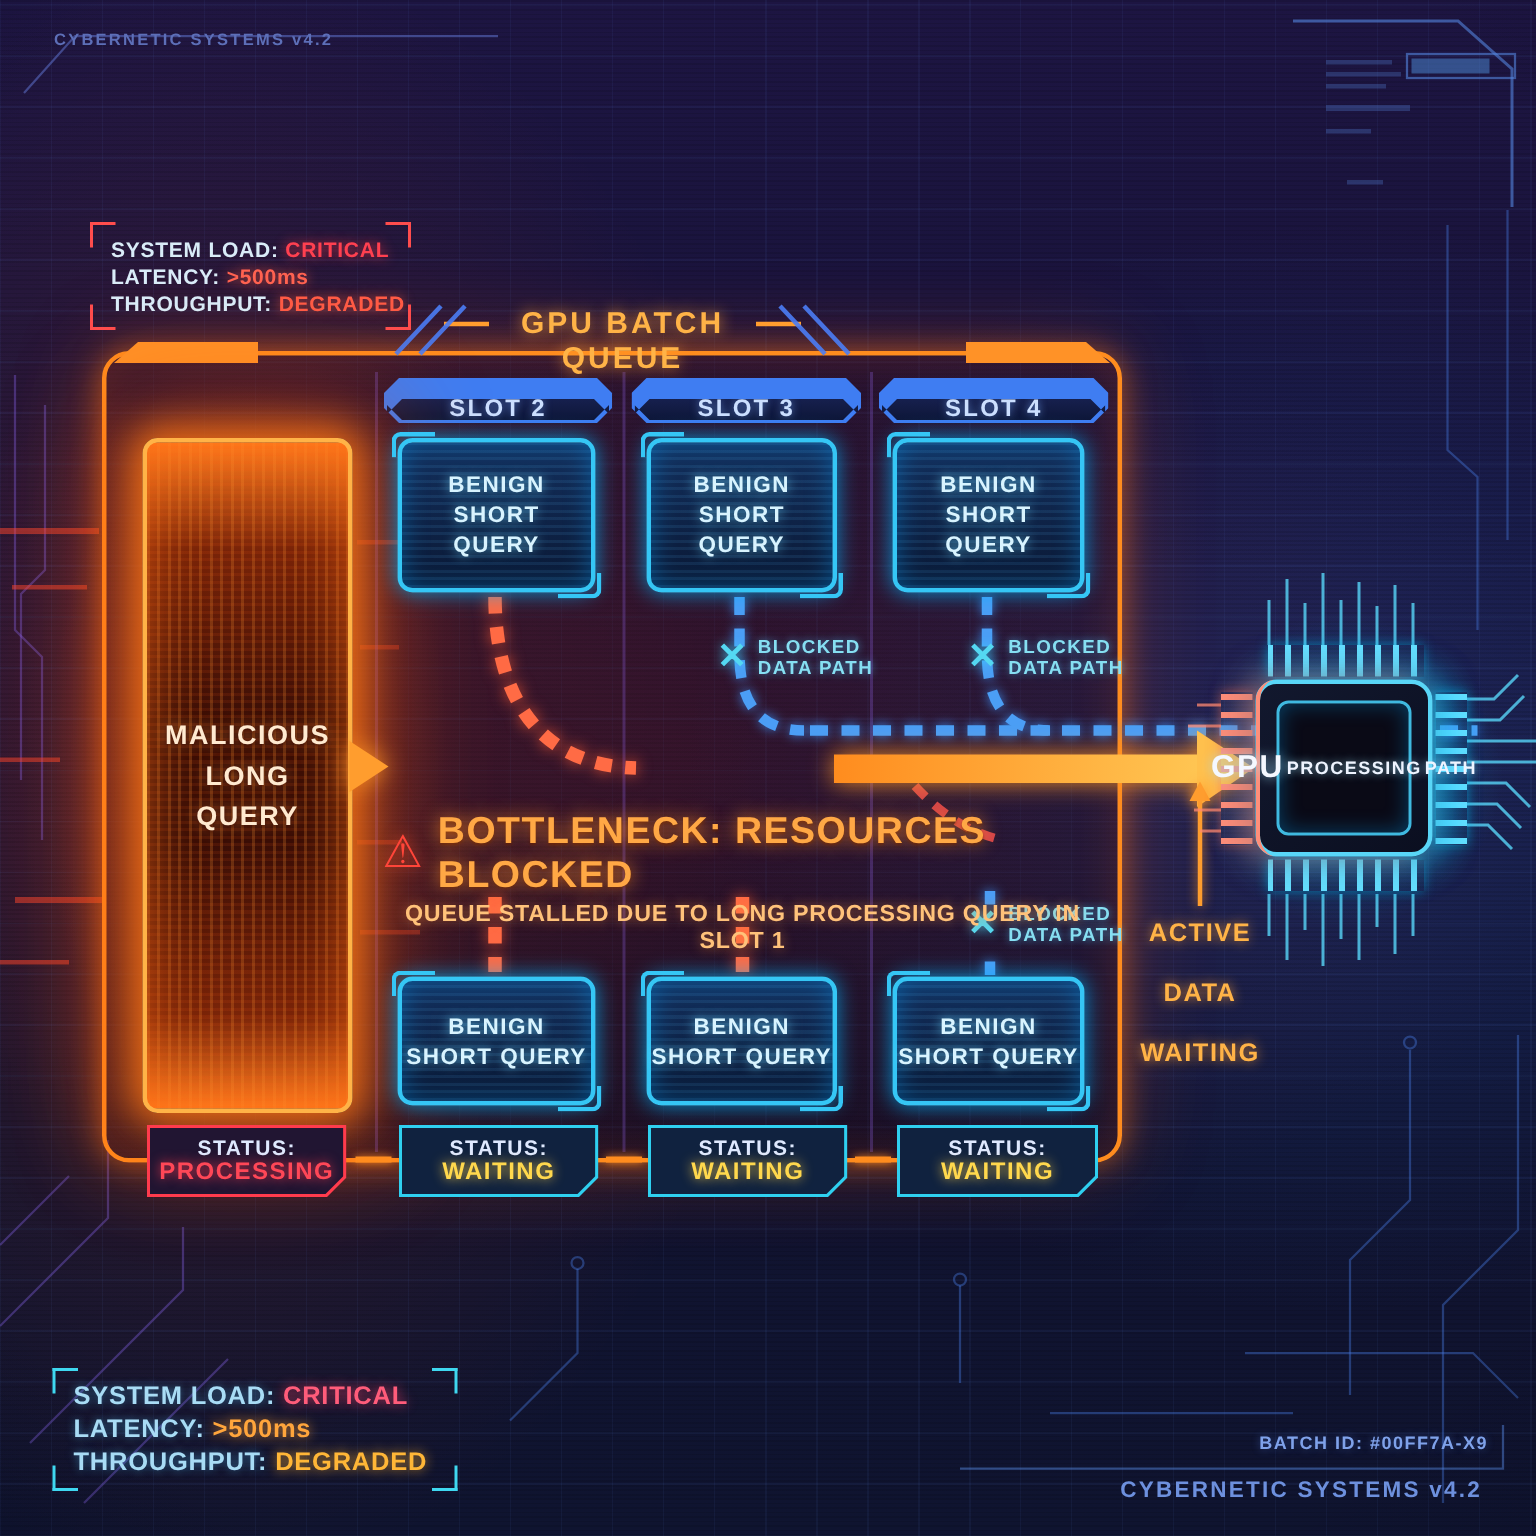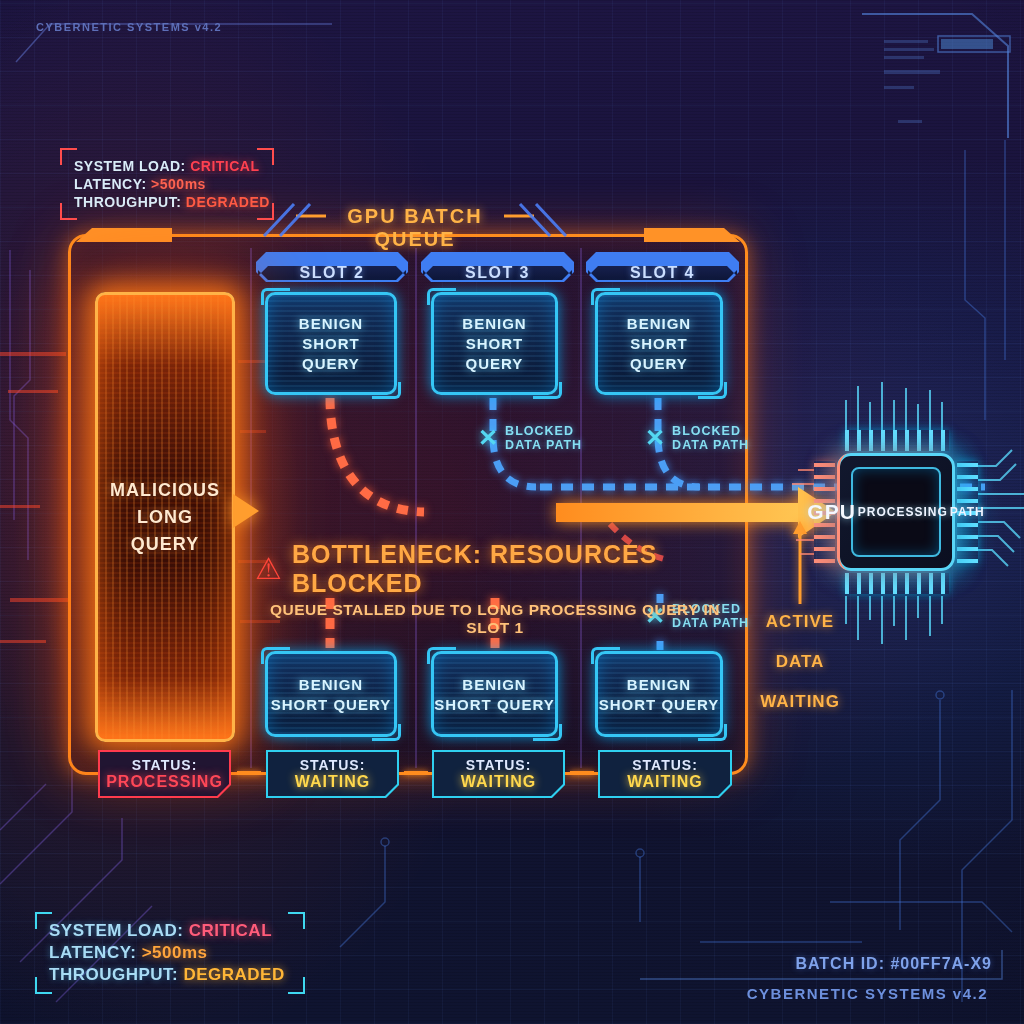--- a/index.html
+++ b/index.html
@@ -148,21 +148,21 @@
     box-shadow:-8px 0 22px rgba(255,90,60,.5),8px 0 22px rgba(0,200,255,.55),0 0 30px rgba(0,180,255,.35);}
   .chip::before{content:"";position:absolute;inset:-3px;border-radius:14px;border-left:3px solid #ff8f7a;
     -webkit-mask:linear-gradient(90deg,#000 14%,transparent 30%);mask:linear-gradient(90deg,#000 14%,transparent 30%);}
   .chip-in{position:absolute;inset:11px;border:2px solid #3fb9e0;border-radius:8px;background:#0a0a16;
     box-shadow:inset 0 0 14px rgba(0,170,255,.35);
     display:flex;flex-direction:row;align-items:center;justify-content:center;gap:2px;}
   .chip-in .g0{color:#f4f8ff;font-size:21px;font-weight:bold;letter-spacing:1px;text-shadow:0 0 8px rgba(160,230,255,.8);}
   .chip-in .g1,.chip-in .g2{color:#eef4ff;font-size:12px;font-weight:bold;letter-spacing:1px;text-shadow:0 0 6px rgba(160,230,255,.7);}
   
   .brand-tl{color:#5d6fb8;font-size:11px;font-weight:bold;letter-spacing:1.5px;}
-  .batch{color:#7fa2ea;font-size:16px;font-weight:bold;letter-spacing:1px;text-shadow:0 0 6px rgba(90,140,255,.4);}
+  .batch{color:#7fa2ea;font-size:12px;font-weight:bold;letter-spacing:1px;text-shadow:0 0 6px rgba(90,140,255,.4);}
   .brand-br{color:#6d90dd;font-size:15px;font-weight:bold;letter-spacing:1.5px;}
 </style>
 </head>
 <body>
 
 <div id="canvas">
 
   <div class="abs bg"></div>
   <div class="abs grid" style="inset:0"></div>
 

